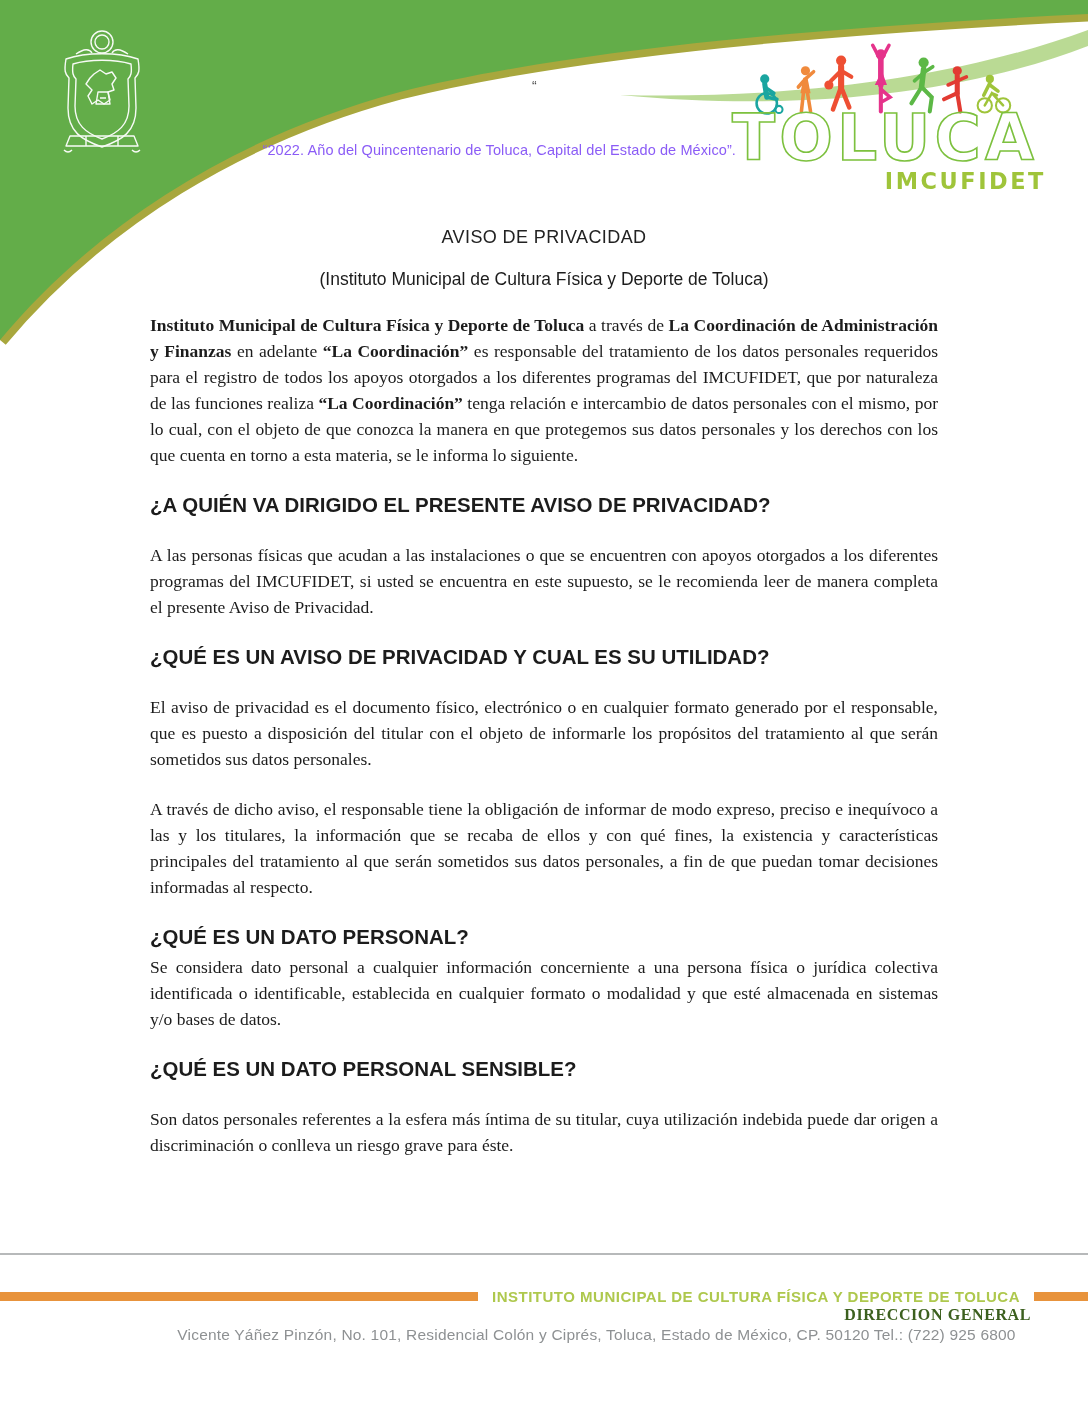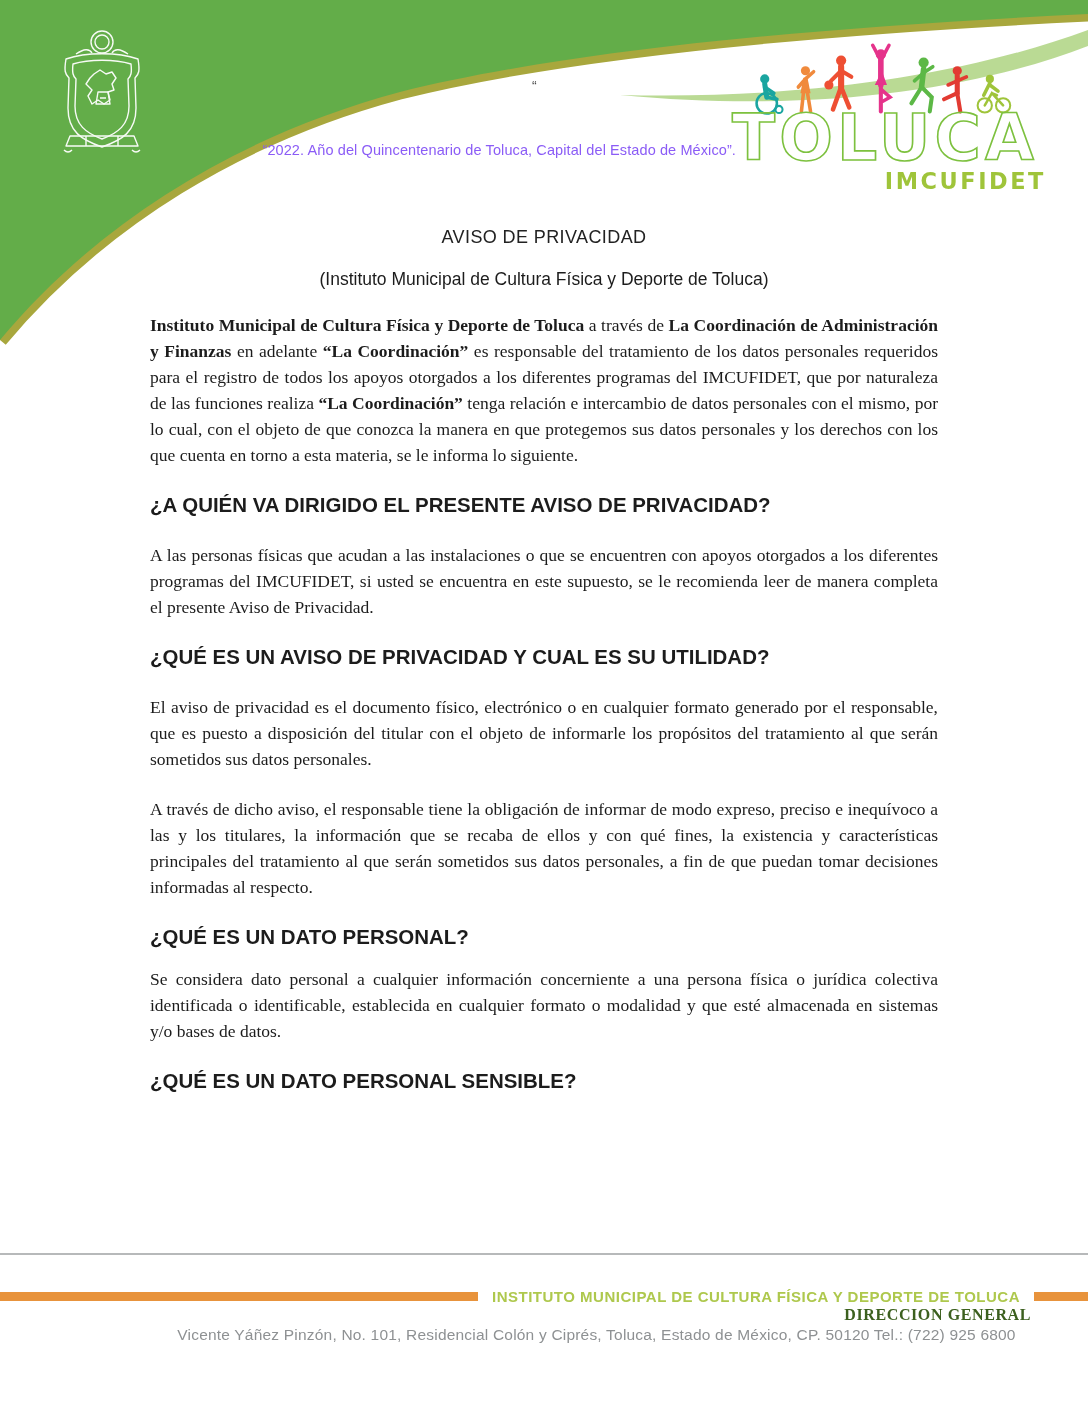--- a/index.html
+++ b/index.html
@@ -14,21 +14,21 @@
   .brand { position:absolute; top:26px; left:726px; width:326px; height:172px; }
   .brand svg { width:100%; height:100%; display:block; }
   
   .content { position:absolute; left:150px; top:224px; width:788px; font-size:17.5px; line-height:26px; }
   .doc-title { font-size:18px; font-weight:400; text-align:center; margin:0 0 16px 0; letter-spacing:.4px; color:#222; }
   .doc-subtitle { font-size:17.5px; font-weight:400; text-align:center; margin:0 0 20px 0; }
   .para { margin:0 0 24px 0; text-align:justify;font-family:Liberation Serif, serif; }
   .para:last-child { margin-bottom:0; }
   .b { font-weight:700; }
   .heading { font-weight:700; margin:0 0 24px 0; }
-  .heading.tight { margin-bottom:16px; }
+  .heading.tight { margin-bottom:4px; }
   .heading.gap-lg { margin-top:22px; }
   
   .rule { position:absolute; top:1253px; left:0; width:1088px; height:2px; background:#b7b9ba; }
   .footer-bar { position:absolute; top:1288px; left:0; width:1088px; display:flex; align-items:center; gap:14px; }
   .bar-seg { height:9px; background:#e8933c; }
   .bar-left { flex:1 1 auto; }
   .bar-right { flex:0 0 54px; }
   .institute { flex:0 0 auto; color:#aec84d; font-weight:700; font-size:15px; letter-spacing:.5px; white-space:nowrap; }
   .direccion { position:absolute; top:1306px; right:57px; font-family:"Liberation Serif", serif; font-weight:600; color:#3c601f; font-size:16px; letter-spacing:.6px; }
   .address { position:absolute; top:1326px; left:0; width:1088px; box-sizing:border-box; padding-left:105px; text-align:center; color:#8e9193; font-size:15.5px; letter-spacing:.2px; }
@@ -128,20 +128,21 @@
     <p class="para">A las personas físicas que acudan a las instalaciones o que se encuentren con apoyos otorgados a los diferentes programas del IMCUFIDET, si usted se encuentra en este supuesto, se le recomienda leer de manera completa el presente Aviso de Privacidad.</p>
 
     <h3 class="heading">¿QUÉ ES UN AVISO DE PRIVACIDAD Y CUAL ES SU UTILIDAD?</h3>
     <p class="para">El aviso de privacidad es el documento físico, electrónico o en cualquier formato generado por el responsable, que es puesto a disposición del titular con el objeto de informarle los propósitos del tratamiento al que serán sometidos sus datos personales.</p>
     <p class="para">A través de dicho aviso, el responsable tiene la obligación de informar de modo expreso, preciso e inequívoco a las y los titulares, la información que se recaba de ellos y con qué fines, la existencia y características principales del tratamiento al que serán sometidos sus datos personales, a fin de que puedan tomar decisiones informadas al respecto.</p>
 
     <h3 class="heading tight gap-lg">¿QUÉ ES UN DATO PERSONAL?</h3>
     <p class="para">Se considera dato personal a cualquier información concerniente a una persona física o jurídica colectiva identificada o identificable, establecida en cualquier formato o modalidad y que esté almacenada en sistemas y/o bases de datos.</p>
 
     <h3 class="heading">¿QUÉ ES UN DATO PERSONAL SENSIBLE?</h3>
+    <p class="para">Son datos personales referentes a la esfera más íntima de su titular, cuya utilización indebida puede dar origen a discriminación o conlleva un riesgo grave para éste.</p>
   </main>
 
   <div class="rule"></div>
   <div class="footer-bar">
     <div class="bar-seg bar-left"></div>
     <div class="institute">INSTITUTO MUNICIPAL DE CULTURA FÍSICA Y DEPORTE DE TOLUCA</div>
     <div class="bar-seg bar-right"></div>
   </div>
   <div class="direccion">DIRECCION GENERAL</div>
   <div class="address">Vicente Yáñez Pinzón, No. 101, Residencial Colón y Ciprés, Toluca, Estado de México, CP. 50120 Tel.: (722) 925 6800</div>

